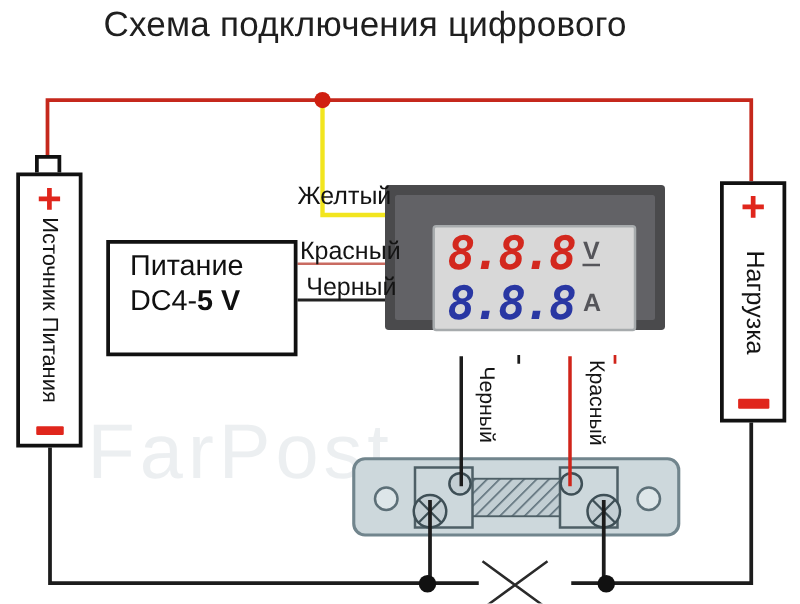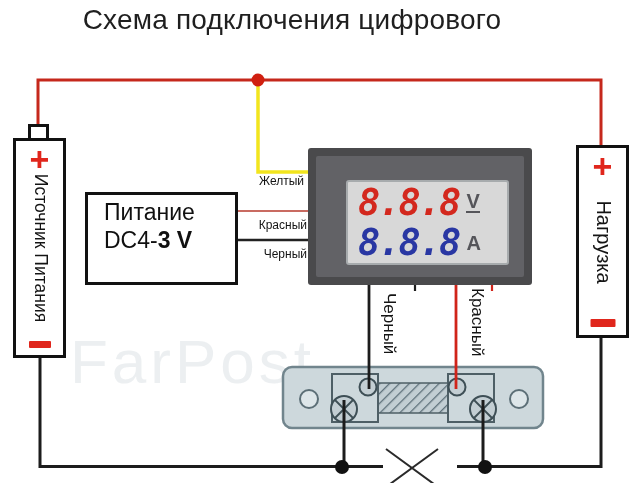--- a/index.html
+++ b/index.html
@@ -30,37 +30,37 @@
   .minus-bar{position:absolute;left:50%;transform:translateX(-50%);
              background:#e0261c;border-radius:1px;}
   .battery .minus-bar{bottom:7px;width:22px;height:7px;}
   .load .minus-bar{bottom:8px;width:25px;height:8px;}
   
   .power-box{left:85px;top:192px;width:153px;height:93px;background:#fff;
              border:3.5px solid #111;box-sizing:border-box;z-index:2;
              padding:3px 0 0 16px;font-size:23px;line-height:28px;color:#101010;}
   .power-box b{font-weight:bold;}
   
-  .meter{left:308px;top:148px;width:224px;height:137px;background:#4a4a4c;
+  .meter{left:308px;top:148px;width:224px;height:116px;background:#4a4a4c;
          border-radius:3px;z-index:2;}
   .meter-bezel{position:absolute;left:8px;top:8px;right:8px;bottom:8px;
                background:#626266;border-radius:2px;}
   .meter-display{position:absolute;left:30px;top:24px;width:163px;height:85px;
                  background:#d8d8d8;border:2px solid #a7abad;border-radius:3px;
                  box-sizing:border-box;display:flex;flex-direction:column;
                  justify-content:center;padding-left:10px;}
   .dg-row{display:flex;align-items:center;height:40px;}
   .digits{font-family:"DejaVu Sans Mono",monospace;font-weight:bold;font-style:italic;
           font-size:37px;letter-spacing:-2px;line-height:36px;}
   .digits.red{color:#d3281e;}
   .digits.blue{color:#2937a3;}
   .unit{font-size:20px;font-weight:bold;color:#55555a;margin-left:7px;line-height:18px;}
   .unit.underlined{border-bottom:2.5px solid #55555a;padding-bottom:1px;}
   
-  .wlabel{font-size:12px;color:#141414;z-index:3;margin-top:28px;}
+  .wlabel{font-size:20px;color:#141414;z-index:3;}
   .wlabel.right{text-align:right;}
   .lbl-yellow{left:238px;top:146px;width:66px;}
   .lbl-red{left:240px;top:190px;width:67px;}
   .lbl-black{left:245px;top:219px;width:62px;}
   .vwlabel{position:absolute;font-size:17px;color:#141414;white-space:nowrap;
            transform-origin:top left;transform:rotate(90deg);z-index:3;}
   .lbl-shunt-black{left:399px;top:293px;}
   .lbl-shunt-red{left:487px;top:288px;}
 </style>
 </head>
@@ -136,21 +136,21 @@
   </div>
 
   <div class="abs wbox load">
     <span class="plus">+</span>
     <span class="vlabel">Нагрузка</span>
     <div class="minus-bar"></div>
   </div>
 
   <div class="abs power-box">
     <div>Питание</div>
-    <div><span>DC4-</span><b>3 V</b></div>
+    <div><span>DC4-</span><b>5 V</b></div>
   </div>
 
   <div class="abs meter">
     <div class="meter-bezel">
       <div class="meter-display">
         <div class="dg-row">
           <span class="digits red">8.8.8</span>
           <span class="unit underlined">V</span>
         </div>
         <div class="dg-row">

